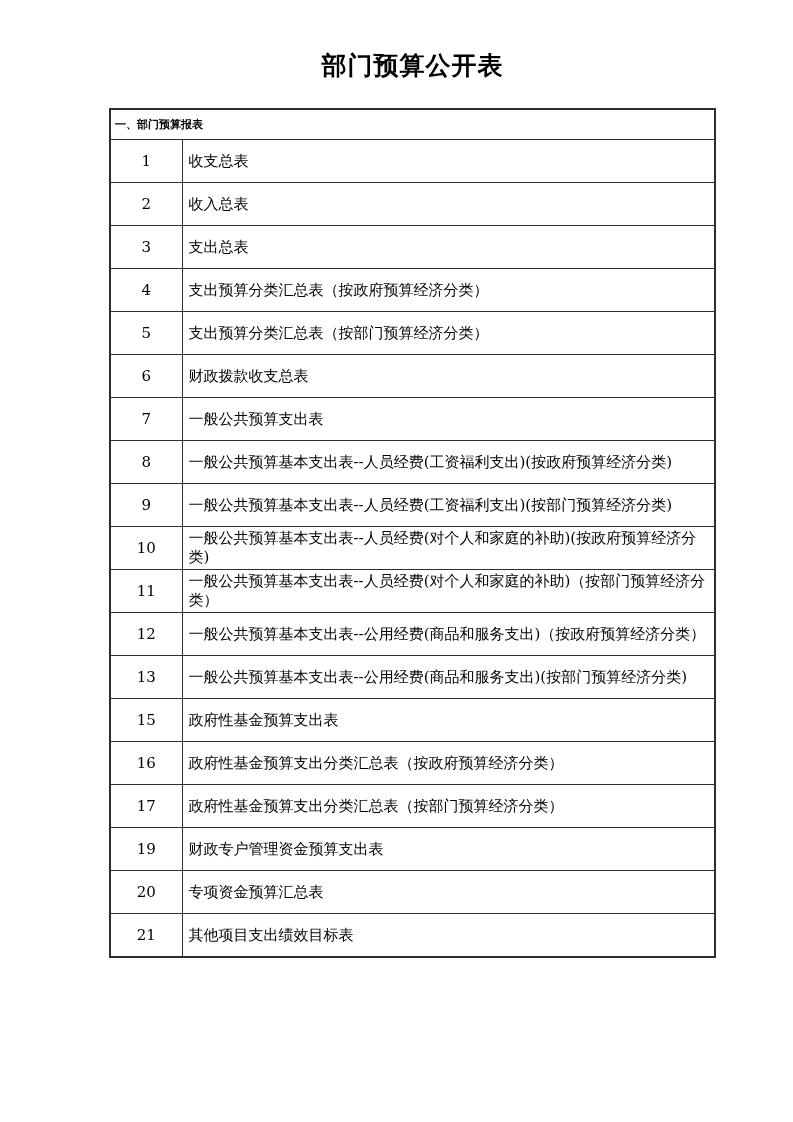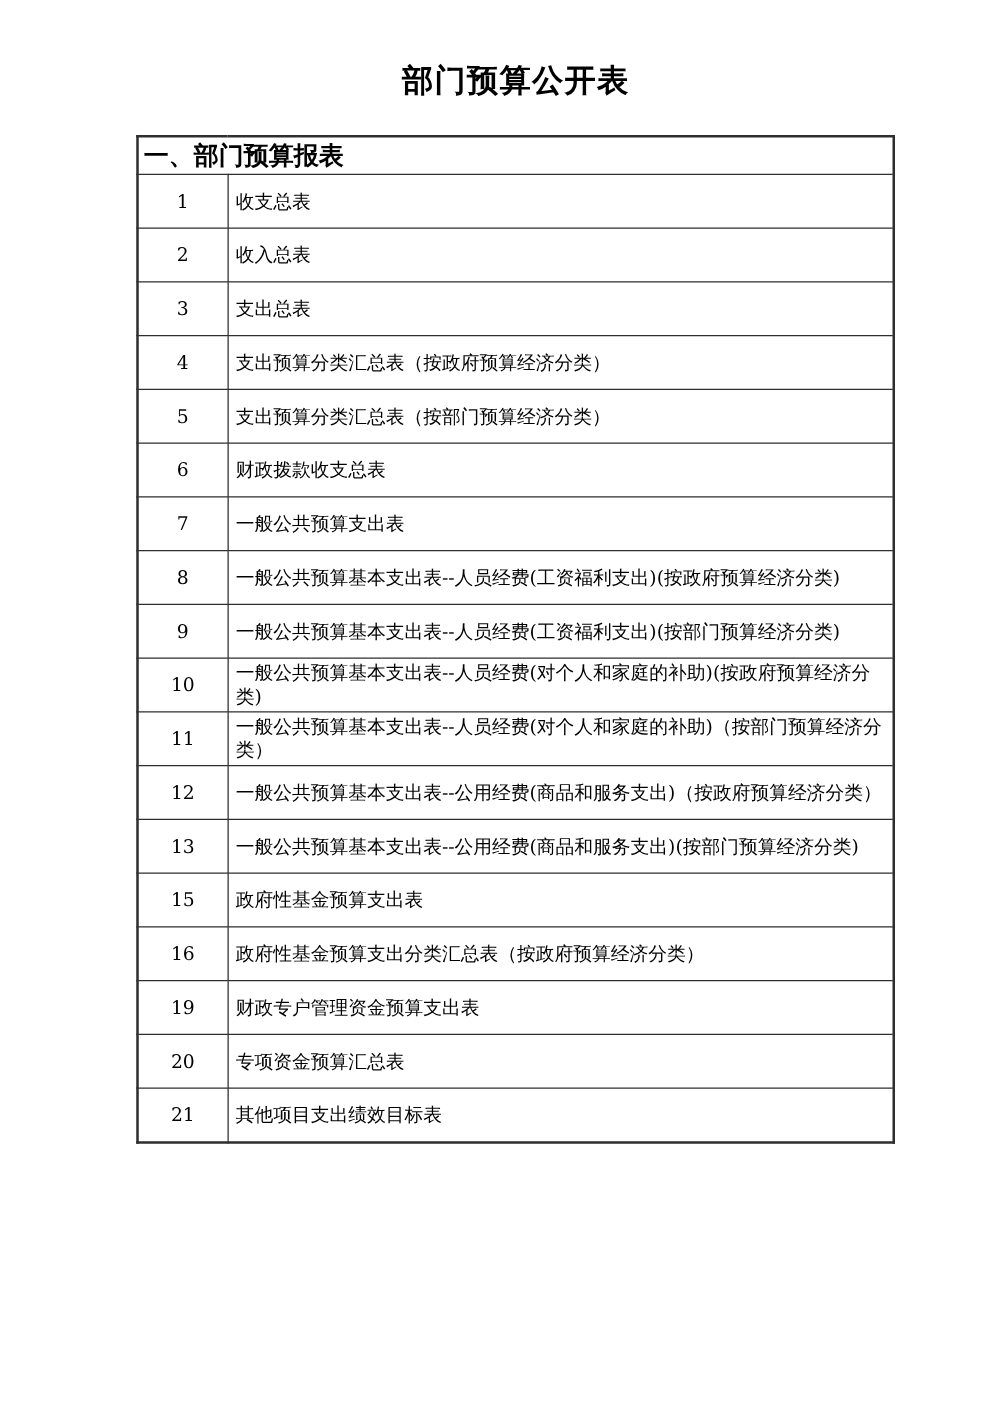--- a/index.html
+++ b/index.html
@@ -39,21 +39,21 @@
   }
   table.budget-table td {
     border: 1.5px solid #2e2e2e;
     vertical-align: middle;
     background: #ffffff;
   }
   td.section-cell {
     height: 29px;
     padding: 0 4px;
     font-weight: bold;
-    font-size: 20px;
+    font-size: 11px;
     text-align: left;
   }
   col.num-col { width: 72px; }
   td.num-cell {
     height: 42px;
     text-align: center;
     font-size: 15px;
     padding: 0;
   }
   td.name-cell {
@@ -136,20 +136,24 @@
         </tr>
         <tr>
           <td class="num-cell">15</td>
           <td class="name-cell">政府性基金预算支出表</td>
         </tr>
         <tr>
           <td class="num-cell">16</td>
           <td class="name-cell">政府性基金预算支出分类汇总表（按政府预算经济分类）</td>
         </tr>
         <tr>
+          <td class="num-cell">17</td>
+          <td class="name-cell">政府性基金预算支出分类汇总表（按部门预算经济分类）</td>
+        </tr>
+        <tr>
           <td class="num-cell">19</td>
           <td class="name-cell">财政专户管理资金预算支出表</td>
         </tr>
         <tr>
           <td class="num-cell">20</td>
           <td class="name-cell">专项资金预算汇总表</td>
         </tr>
         <tr>
           <td class="num-cell">21</td>
           <td class="name-cell">其他项目支出绩效目标表</td>

